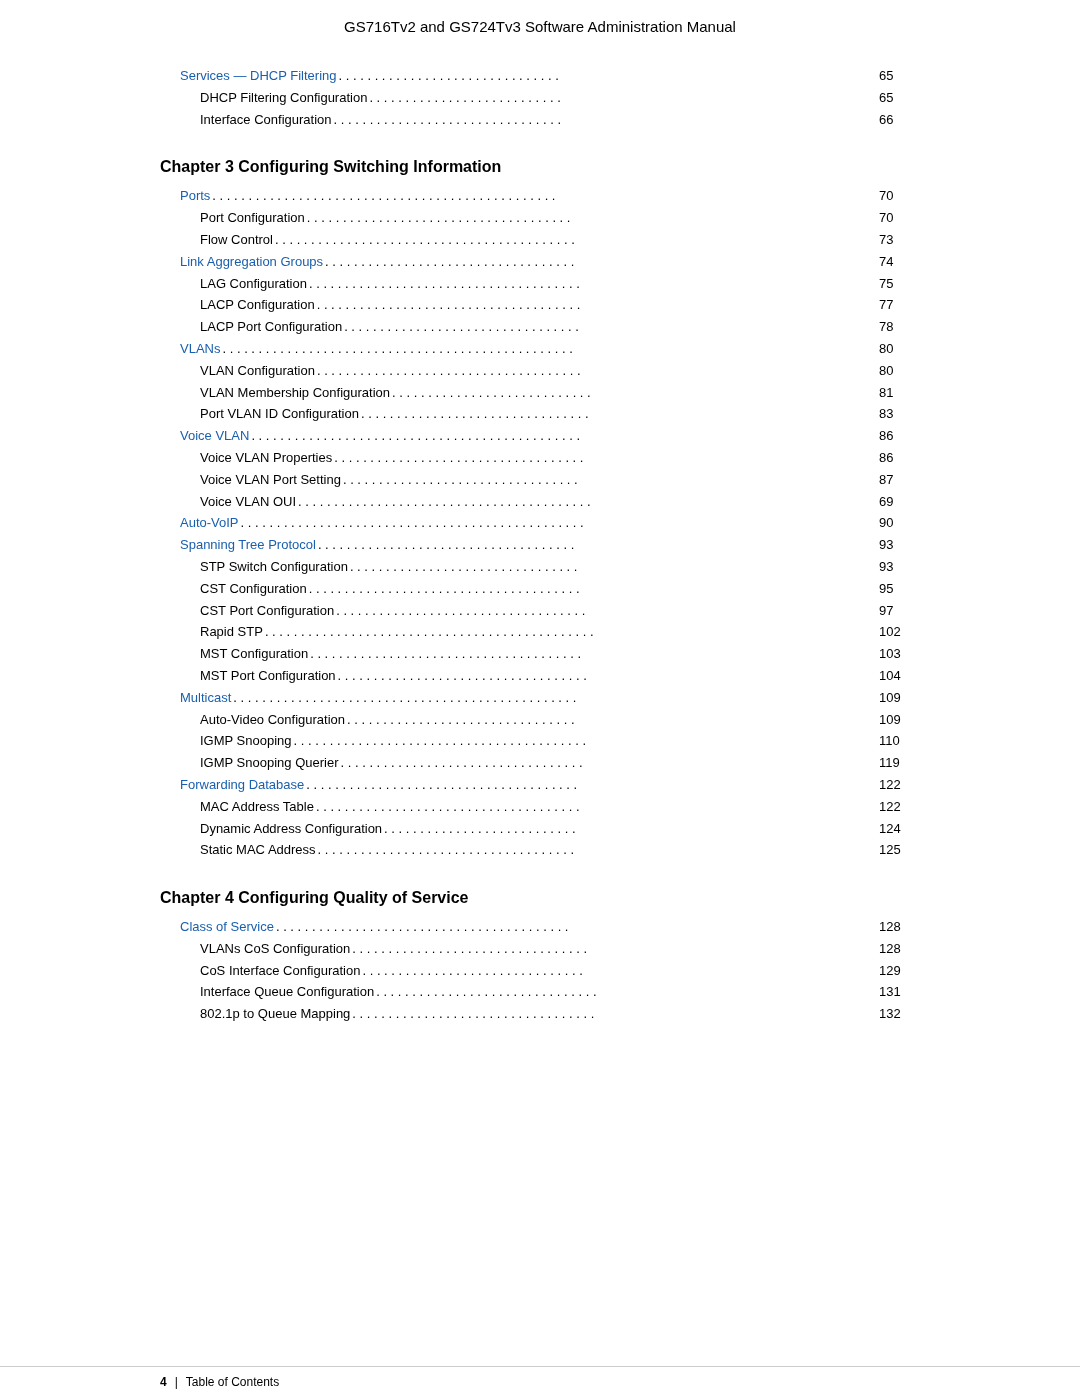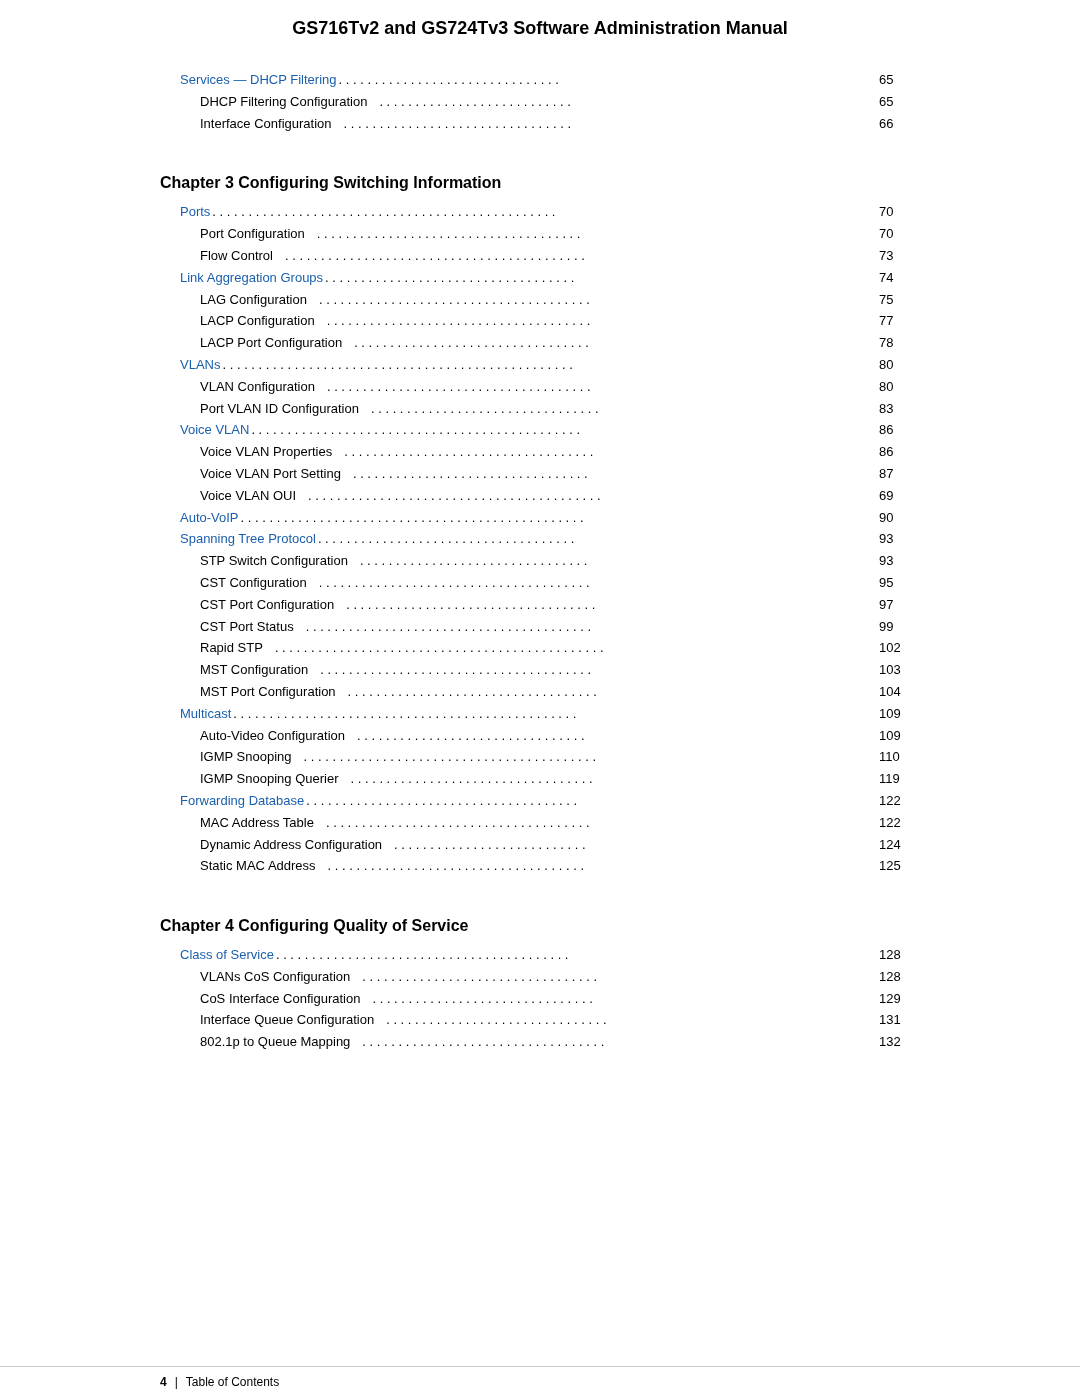--- a/index.html
+++ b/index.html
@@ -9,22 +9,22 @@
       background: #fff;
       color: #000;
       width: 1080px;
       min-height: 1397px;
       position: relative;
     }
 
     .page-header {
       text-align: center;
       padding: 18px 0 10px 0;
-      font-size: 18px;
-      font-weight: bold;
+      font-size: 15px;
+      font-weight: normal;
       border-bottom: none;
     }
 
     .page-content {
       padding: 20px 160px 60px 160px;
     }
 
     .toc-link {
       color: #1a5fad;
       text-decoration: none;
@@ -48,26 +48,26 @@
       margin: 0 2px;
       color: #000;
     }
 
     .toc-entry .page-num {
       flex-shrink: 0;
       text-align: left;
       min-width: 28px;
     }
     .indent-1 { margin-left: 20px; }
-    .indent-2 { margin-left: 40px; gap: 10px; }
+    .indent-2 { margin-left: 40px; }
 
     .chapter-heading {
       font-size: 16px;
       font-weight: bold;
-      margin: 40px 0 10px 0;
+      margin: 28px 0 10px 0;
     }
 
     .page-footer {
       position: absolute;
       bottom: 0;
       left: 0;
       right: 0;
       border-top: 1px solid #ccc;
       padding: 8px 160px;
       display: flex;
@@ -166,20 +166,25 @@
       <span class="dots"> . . . . . . . . . . . . . . . . . . . . . . . . . . . . . . . . . . . . . . . . . . . . . . . . .</span>
       <span class="page-num">80</span>
     </div>
 
     <div class="toc-entry indent-2">
       <span class="label">VLAN Configuration</span>
       <span class="dots"> . . . . . . . . . . . . . . . . . . . . . . . . . . . . . . . . . . . . .</span>
       <span class="page-num">80</span>
     </div>
 
+    <div class="toc-entry indent-2">
+      <span class="label">VLAN Membership Configuration</span>
+      <span class="dots"> . . . . . . . . . . . . . . . . . . . . . . . . . . . .</span>
+      <span class="page-num">81</span>
+    </div>
 
     <div class="toc-entry indent-2">
       <span class="label">Port VLAN ID Configuration</span>
       <span class="dots"> . . . . . . . . . . . . . . . . . . . . . . . . . . . . . . . .</span>
       <span class="page-num">83</span>
     </div>
 
     <div class="toc-entry indent-1">
       <span class="label"><a class="toc-link" href="#">Voice VLAN</a></span>
       <span class="dots"> . . . . . . . . . . . . . . . . . . . . . . . . . . . . . . . . . . . . . . . . . . . . . .</span>
@@ -227,25 +232,20 @@
       <span class="dots"> . . . . . . . . . . . . . . . . . . . . . . . . . . . . . . . . . . . . . .</span>
       <span class="page-num">95</span>
     </div>
 
     <div class="toc-entry indent-2">
       <span class="label">CST Port Configuration</span>
       <span class="dots"> . . . . . . . . . . . . . . . . . . . . . . . . . . . . . . . . . . .</span>
       <span class="page-num">97</span>
     </div>
 
-    <div class="toc-entry indent-2">
-      <span class="label">CST Port Status</span>
-      <span class="dots"> . . . . . . . . . . . . . . . . . . . . . . . . . . . . . . . . . . . . . . . .</span>
-      <span class="page-num">99</span>
-    </div>
 
     <div class="toc-entry indent-2">
       <span class="label">Rapid STP</span>
       <span class="dots"> . . . . . . . . . . . . . . . . . . . . . . . . . . . . . . . . . . . . . . . . . . . . . .</span>
       <span class="page-num">102</span>
     </div>
 
     <div class="toc-entry indent-2">
       <span class="label">MST Configuration</span>
       <span class="dots"> . . . . . . . . . . . . . . . . . . . . . . . . . . . . . . . . . . . . . .</span>

